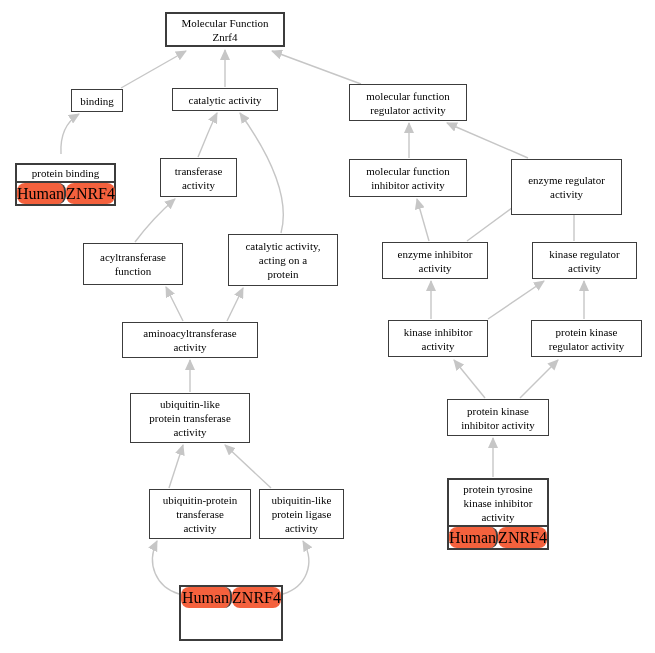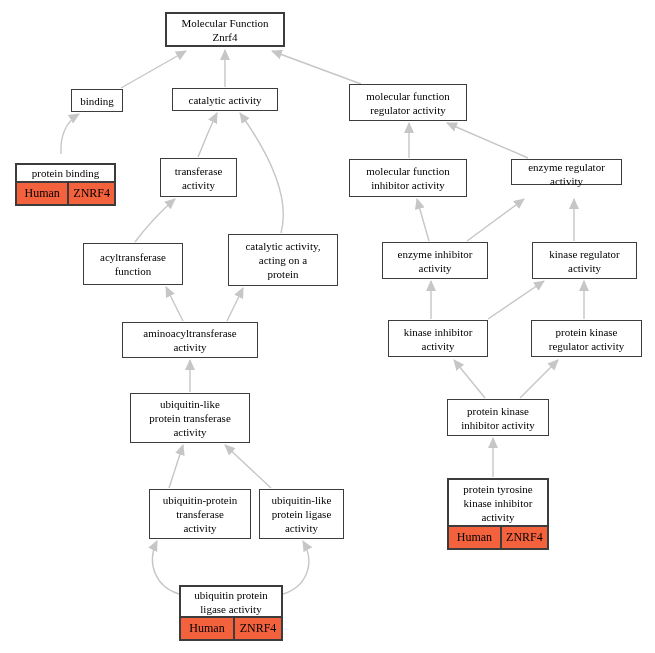--- a/index.html
+++ b/index.html
@@ -19,21 +19,21 @@
   .node.root{border-width:2.5px;}
   .node.has-ann{border-width:2px;}
   .node .label{
     flex:1;display:flex;align-items:center;justify-content:center;
     text-align:center;white-space:pre;font-size:11px;line-height:14px;
   }
   .node.has-ann .label{border-bottom:2px solid var(--border-c,#3c3c3c);}
   .ann-row{display:flex;height:21px;flex:none;}
   .ann-cell{
     display:flex;align-items:center;justify-content:center;
-    background:var(--ann-bg,#f4613d);font-size:12px;cursor:pointer;
+    background:var(--ann-bg,#f4613d);font-size:16px;cursor:pointer;border-radius:8px;
   }
   .ann-cell.first{flex:1.13;border-right:2px solid var(--border-c,#3c3c3c);}
   .ann-cell.second{flex:1;}
 </style>
 <title>Molecular Function Znrf4</title></head>
 <body>
 
 <div class="canvas">
   <svg class="edge-layer">
     <defs>
@@ -92,21 +92,21 @@
         </div>
       </div>
       <div class="node" style="left: 160px; top: 158px; width: 77px; height: 39px;">
         <div class="label">transferase
 activity</div>
       </div>
       <div class="node" style="left: 349px; top: 159px; width: 118px; height: 38px;">
         <div class="label">molecular function
 inhibitor activity</div>
       </div>
-      <div class="node" style="left: 511px; top: 159px; width: 111px; height: 26px;">
+      <div class="node" style="left: 511px; top: 159px; width: 111px; height: 56px;">
         <div class="label">enzyme regulator
 activity</div>
       </div>
       <div class="node" style="left: 83px; top: 243px; width: 100px; height: 42px;">
         <div class="label">acyltransferase
 function</div>
       </div>
       <div class="node" style="left: 228px; top: 234px; width: 110px; height: 52px;">
         <div class="label">catalytic activity,
 acting on a
@@ -154,21 +154,19 @@
       <div class="node has-ann" style="left: 447px; top: 478px; width: 102px; height: 72px;">
         <div class="label">protein tyrosine
 kinase inhibitor
 activity</div>
         <div class="ann-row">
           <div class="ann-cell first">Human</div>
           <div class="ann-cell second">ZNRF4</div>
         </div>
       </div>
       <div class="node has-ann" style="left: 179px; top: 585px; width: 104px; height: 56px;">
-        <div class="label">ubiquitin protein
-ligase activity</div>
         <div class="ann-row">
           <div class="ann-cell first">Human</div>
           <div class="ann-cell second">ZNRF4</div>
         </div>
       </div>
     </div>
 </div>
 
 </body></html>

